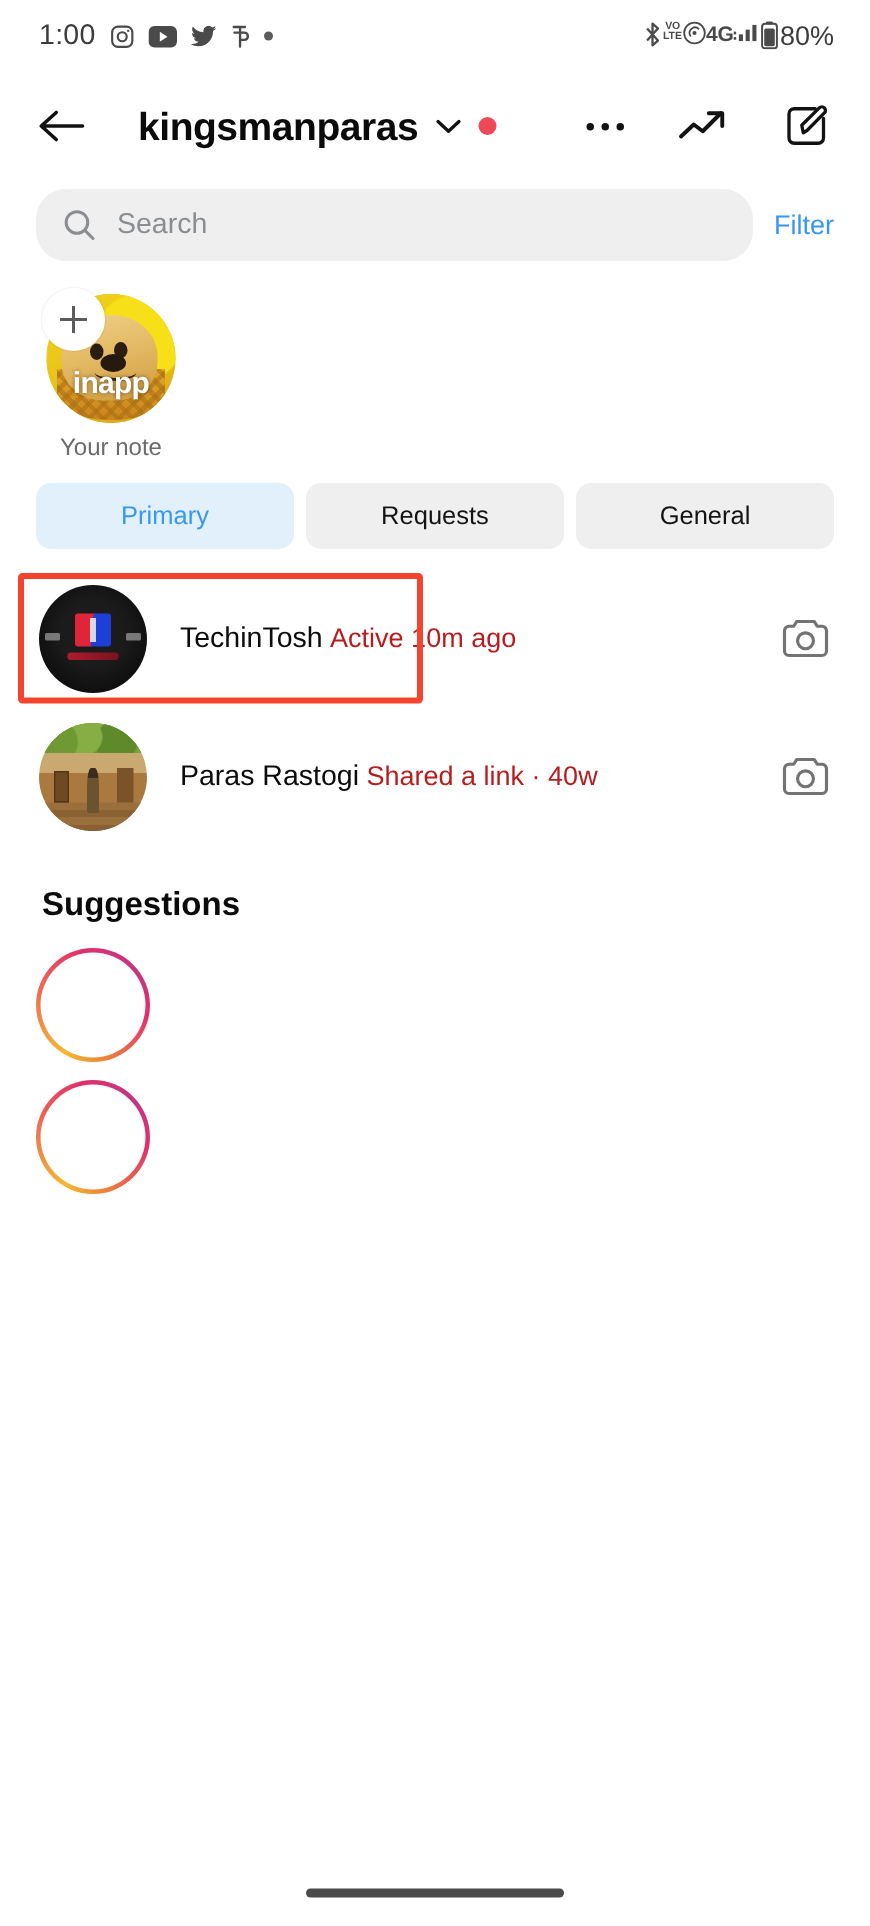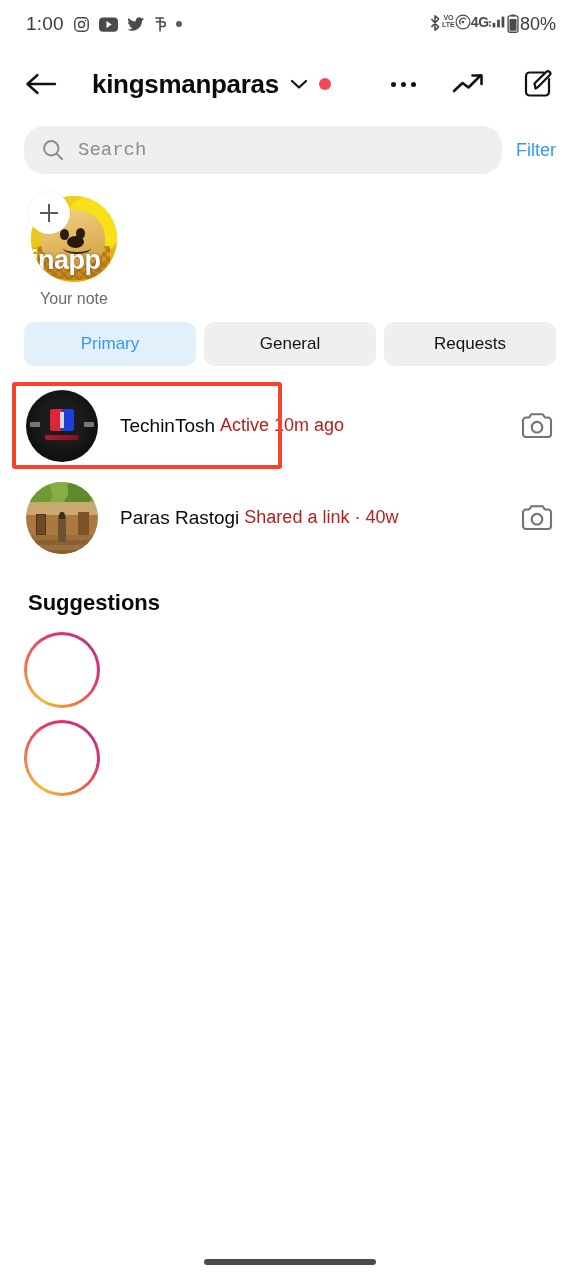--- a/index.html
+++ b/index.html
@@ -36,21 +36,21 @@
   .hdr-title { font-size:26px; font-weight:700; color:#0b0b0b; letter-spacing:-.3px; }
   .hdr-reddot { width:12px; height:12px; border-radius:50%; background:#ed4956; }
   .hdr-actions { margin-left:auto; display:flex; align-items:center; gap:36px; }
   .dots { display:flex; gap:5px; align-items:center; }
   .dots i { width:5px; height:5px; border-radius:50%; background:#121212; display:block; }
 
   
   .searchrow { display:flex; align-items:center; padding:6px 24px 0 24px; gap:14px; }
   .searchbox {
     flex:1; height:48px; background:#efefef; border-radius:20px;
-    display:flex; align-items:center; padding:0 18px; gap:14px;font-family:Liberation Mono, monospace;
+    display:flex; align-items:center; padding:0 18px; gap:14px;
   }
   .searchbox .ph { font-size:19px; color:#8a8d91; }
   .filter { font-size:18px; color:#3897f0; font-weight:500; }
 
   
   .noterow { padding:22px 0 0 24px; }
   .note { width:100px; display:flex; flex-direction:column; align-items:center; }
   .note-av-wrap { position:relative; width:86px; height:86px; }
   .note-av {
     width:86px; height:86px; border-radius:50%; overflow:hidden;
@@ -92,22 +92,22 @@
   }
   .pine-tex {
     position:absolute; left:8%; top:58%; width:84%; height:40%;
     background:
       repeating-linear-gradient(45deg, rgba(170,110,20,.55) 0 3px, rgba(0,0,0,0) 3px 7px),
       repeating-linear-gradient(-45deg, rgba(170,110,20,.55) 0 3px, rgba(0,0,0,0) 3px 7px),
       linear-gradient(180deg,#e0a72a,#c9841c);
     border-radius:0 0 48% 48%;
   }
   .doge-word {
-    position:absolute; left:0; right:0; top:57%; 
-    font-size:27px; font-weight:800; color:#fff; letter-spacing:-.5px;
+    position:absolute; left:0; right:0; top:57%; text-align:center;
+    font-size:20px; font-weight:800; color:#fff; letter-spacing:-.5px;
     text-shadow:0 0 3px rgba(0,0,0,.45); z-index:4;
   }
 
   
   .tabs { display:flex; gap:8px; padding:14px 24px 0 24px; }
   .tab {
     flex:1; height:44px; border-radius:10px; background:#efefef;
     display:flex; align-items:center; justify-content:center;
     font-size:17px; color:#141414; font-weight:500;
   }
@@ -295,22 +295,22 @@
           <div class="doge-word">inapp</div>
         </div>
         <div class="plusbadge"></div>
       </div>
       <div class="note-label">Your note</div>
     </div>
   </div>
 
   <div class="tabs">
     <div class="tab active">Primary</div>
+    <div class="tab">Requests</div>
     <div class="tab">General</div>
-    <div class="tab">Requests</div>
   </div>
 
   <div class="chatlist">
 
     <div class="chat">
       <div class="highlight-box"></div>
       <div class="chat-av">
         <div class="tt-bg"></div>
         <div class="tt-sideL"></div>
         <div class="tt-sideR"></div>

